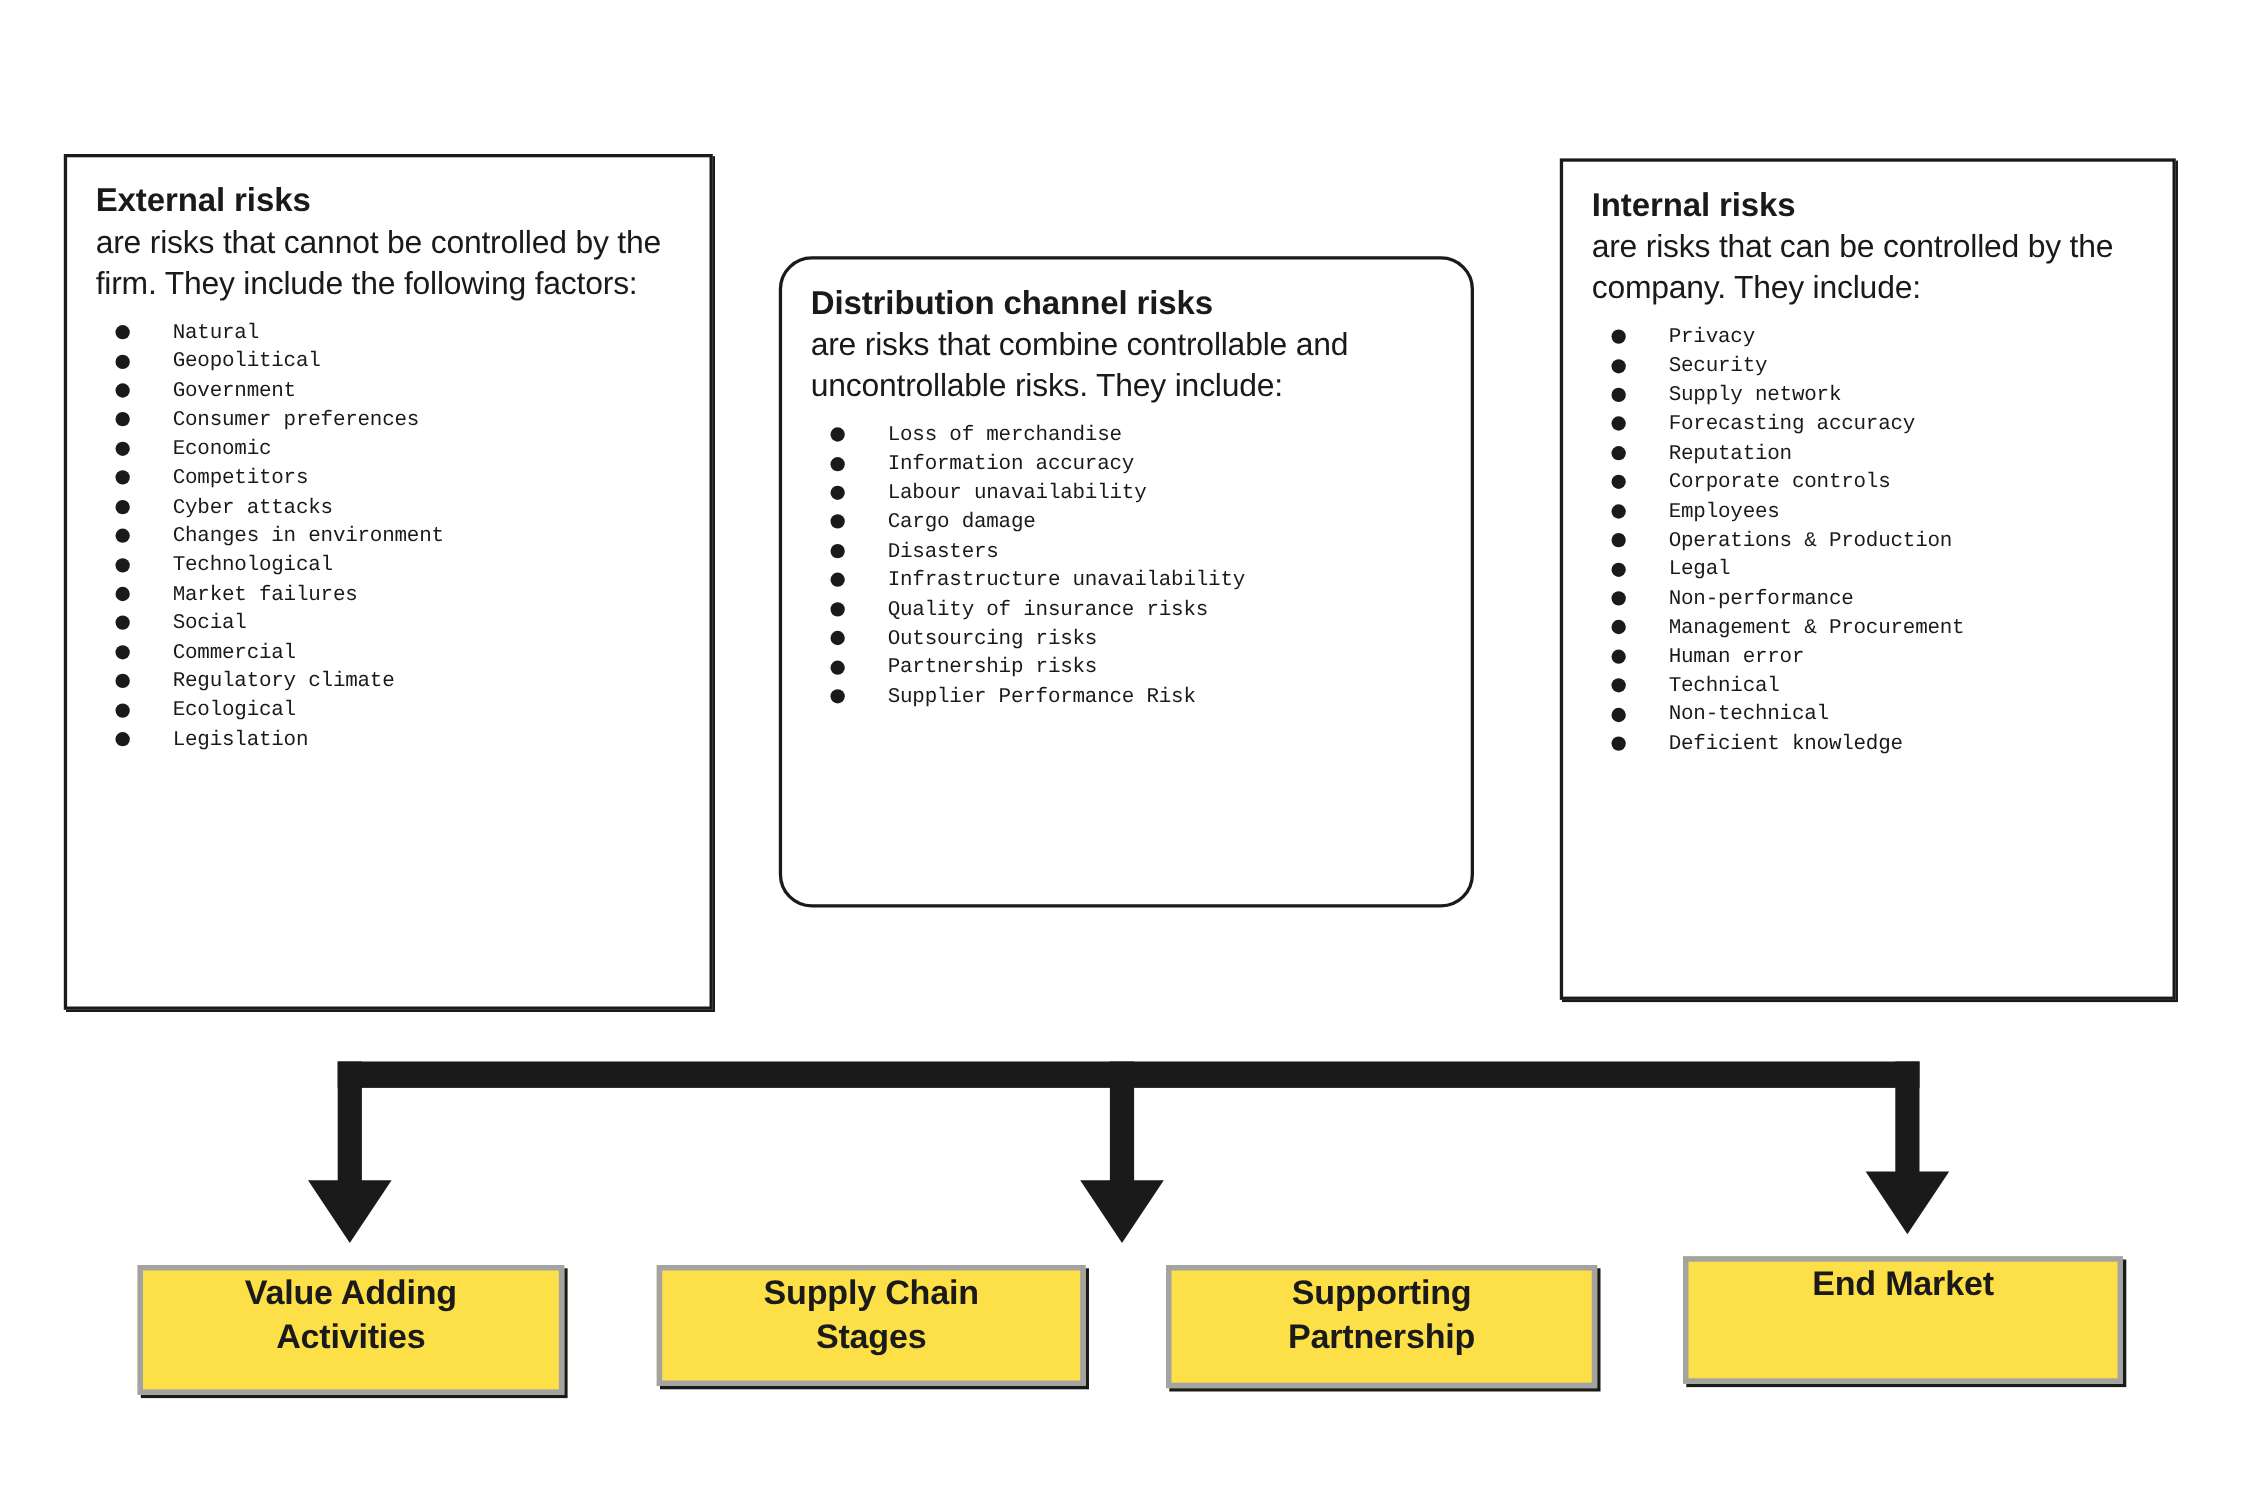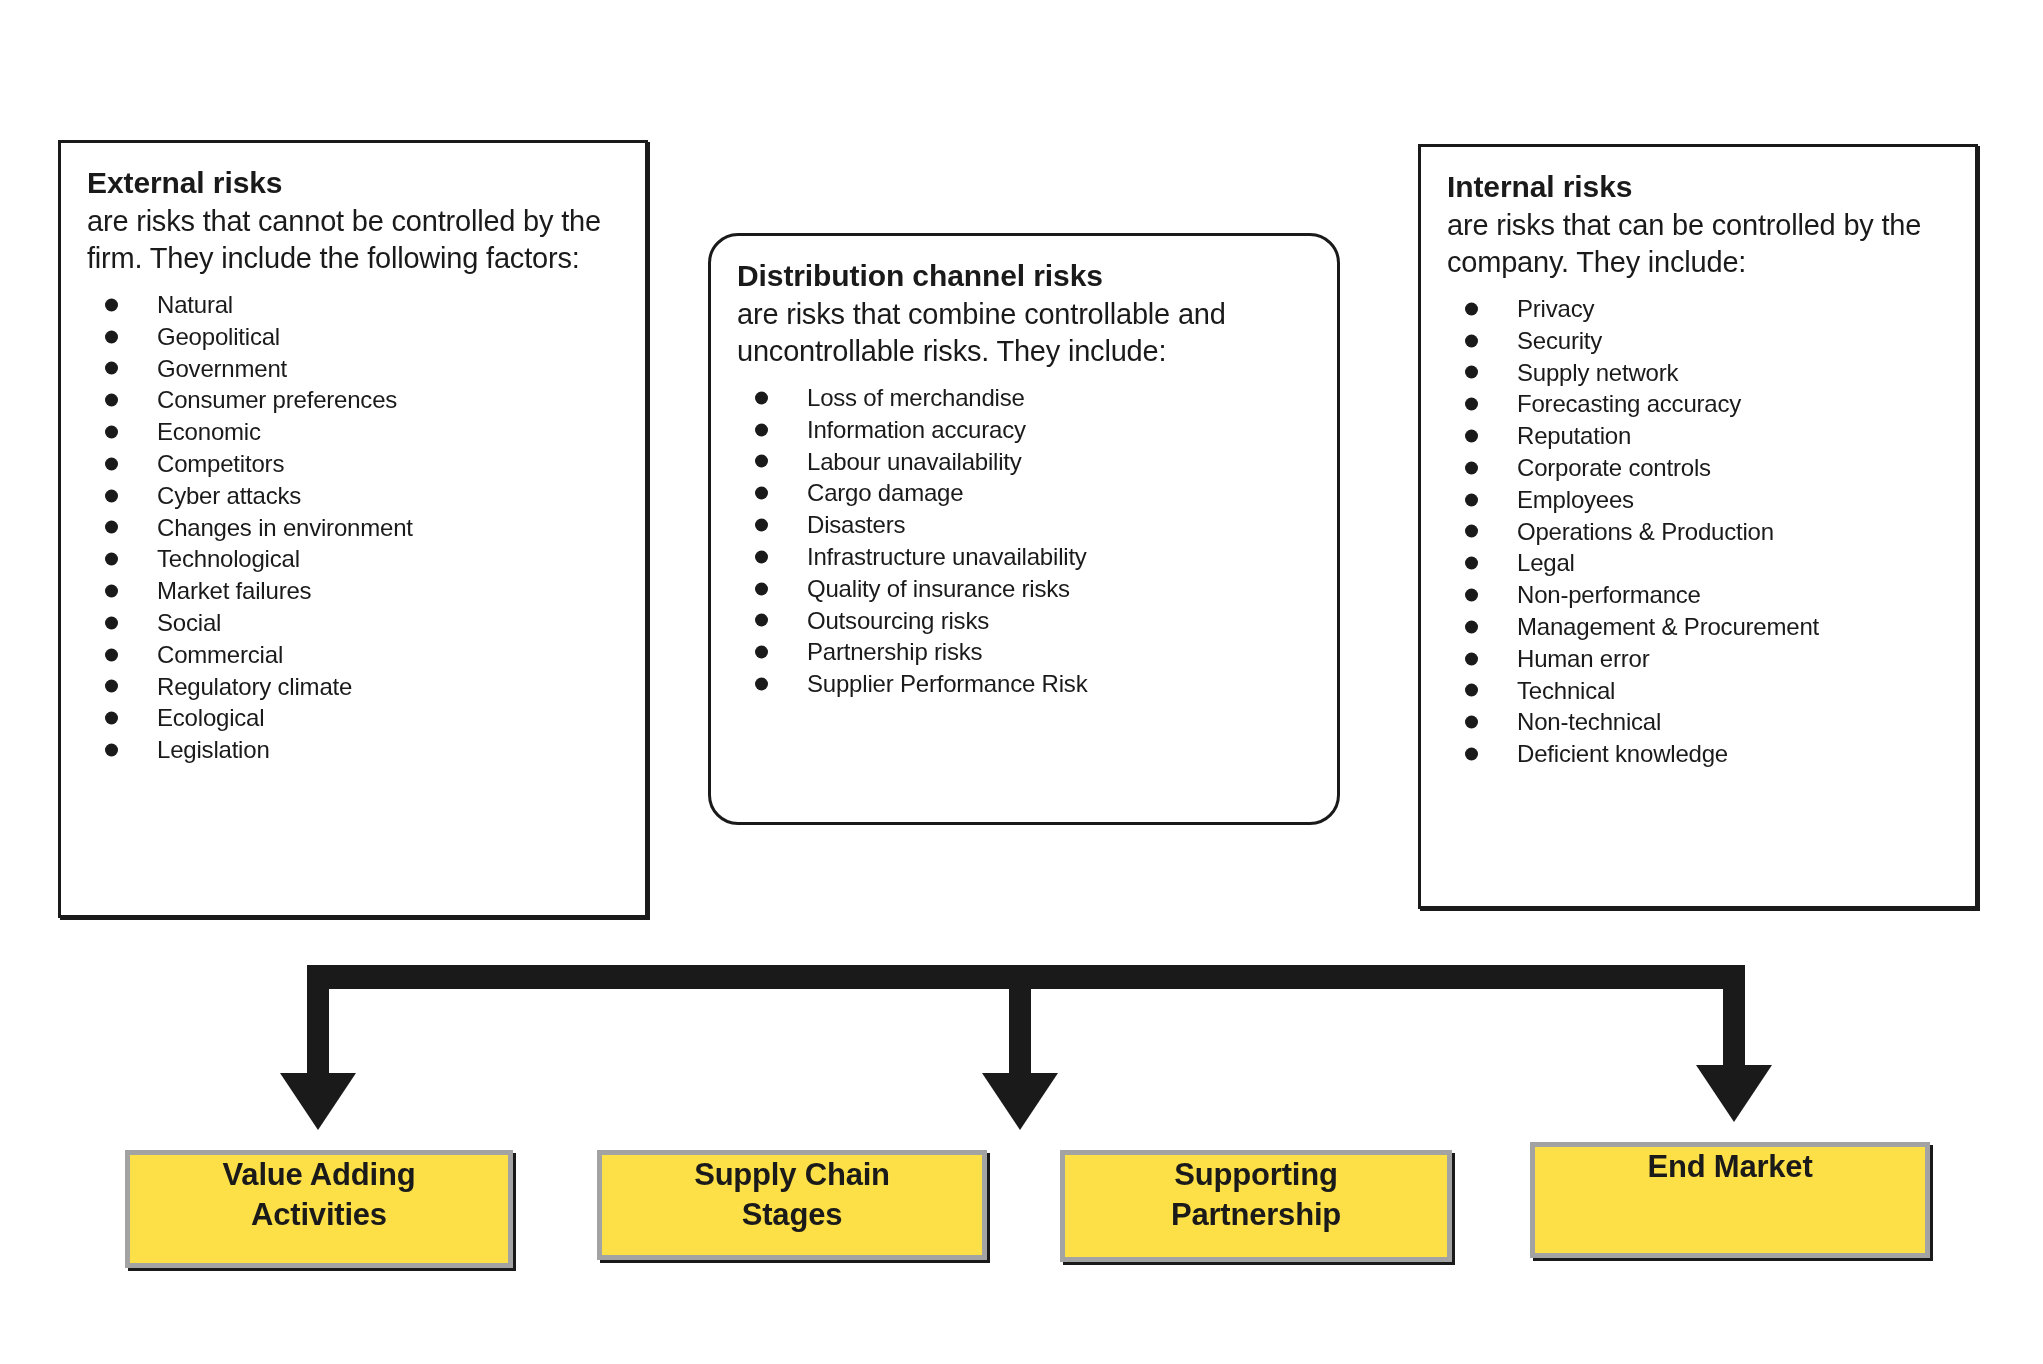--- a/index.html
+++ b/index.html
@@ -49,26 +49,27 @@
     letter-spacing: -0.2px;
   }
 
   ul.risk-list {
     list-style: none;
     margin: 0;
     padding: 0;
   }
   ul.risk-list li {
     position: relative;
-    font-size: 24px;
+    font-size: 19px;
     line-height: 1.075;
     padding: 0 0 0 70px;
     margin: 0 0 6px 0;
     letter-spacing: -0.2px;
     white-space: nowrap;
+    font-family: Liberation Mono, monospace;
   }
   ul.risk-list li .bullet {
     position: absolute;
     left: 18px;
     top: 50%;
     transform: translateY(-50%);
     width: 13px;
     height: 13px;
     border-radius: 50%;
     background: #1a1a1a;

